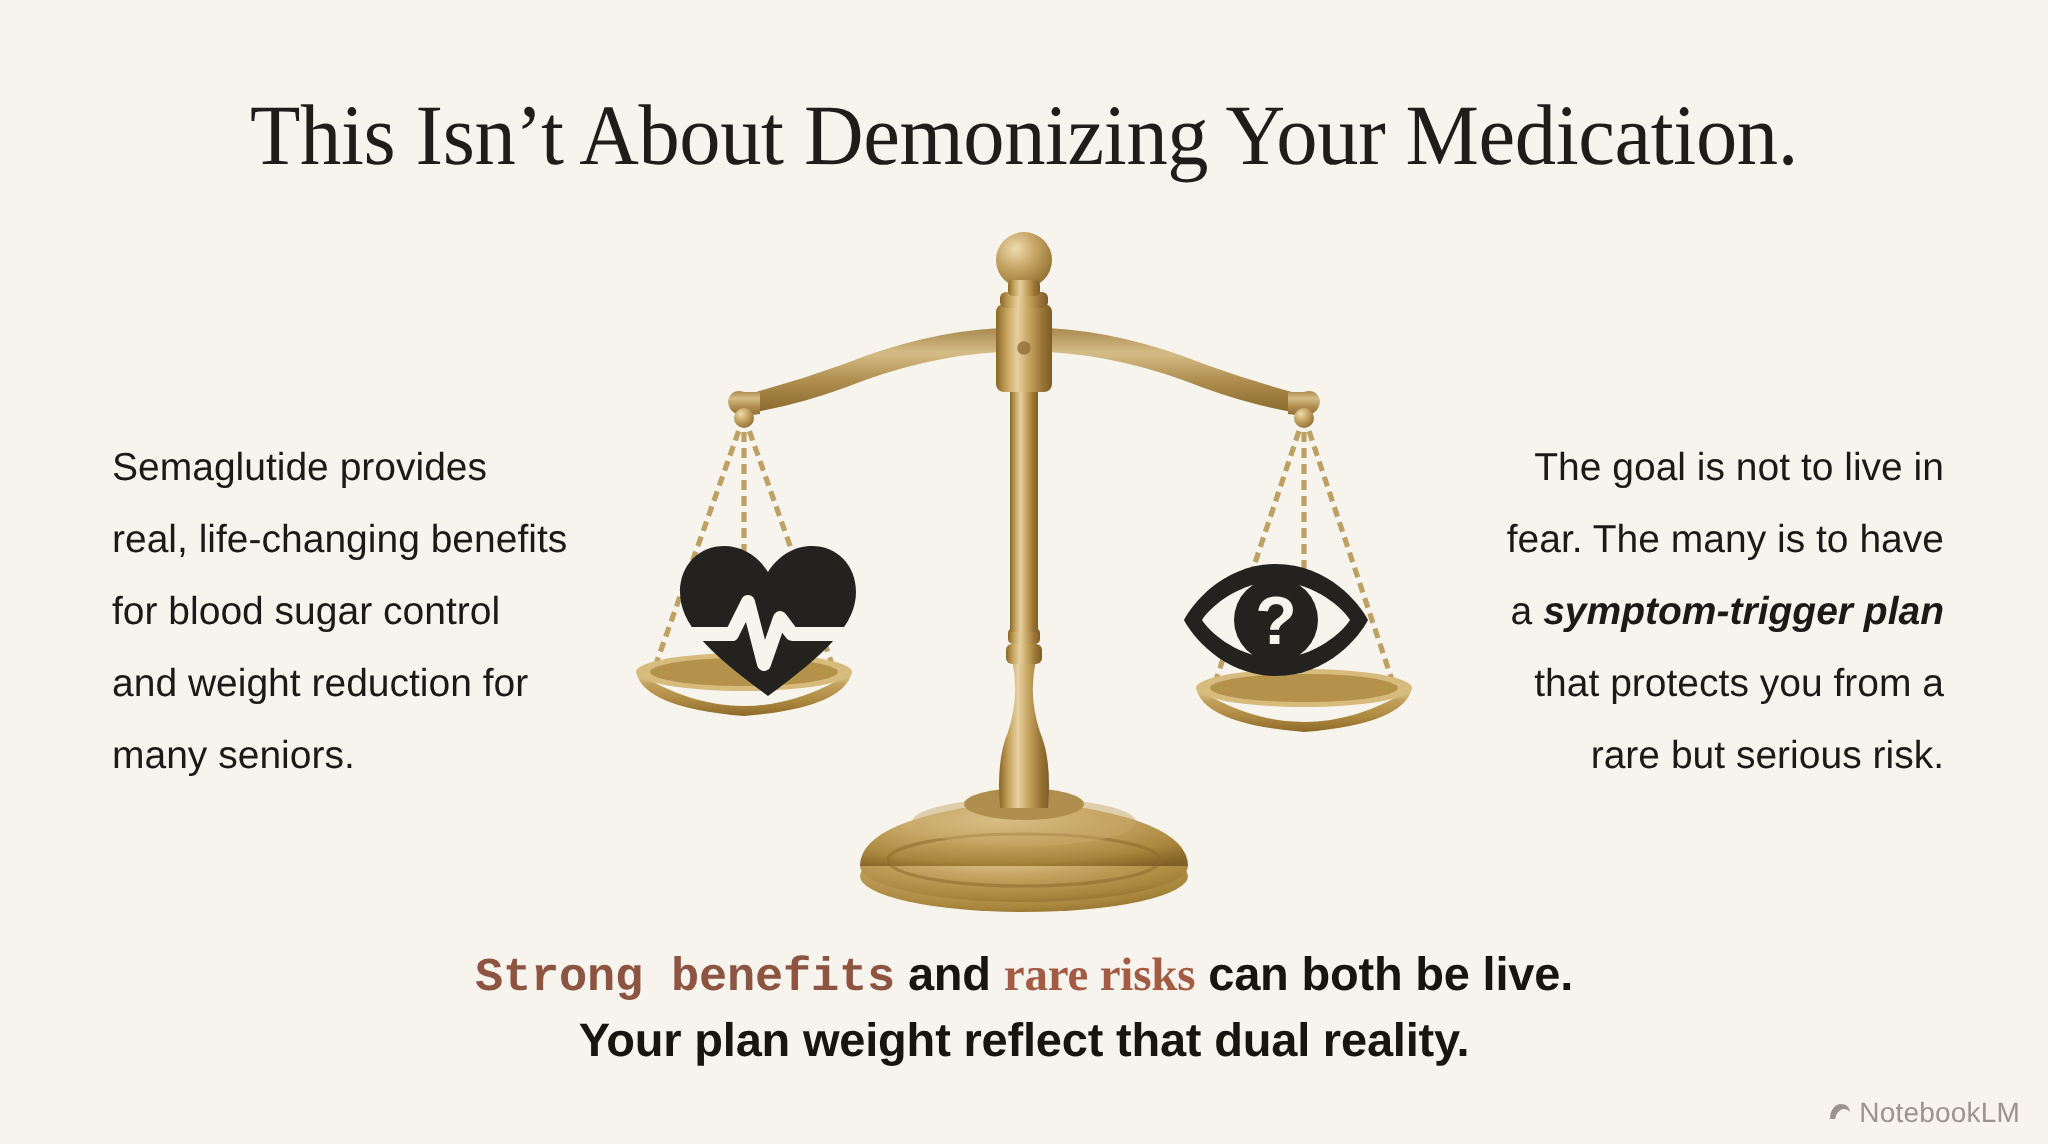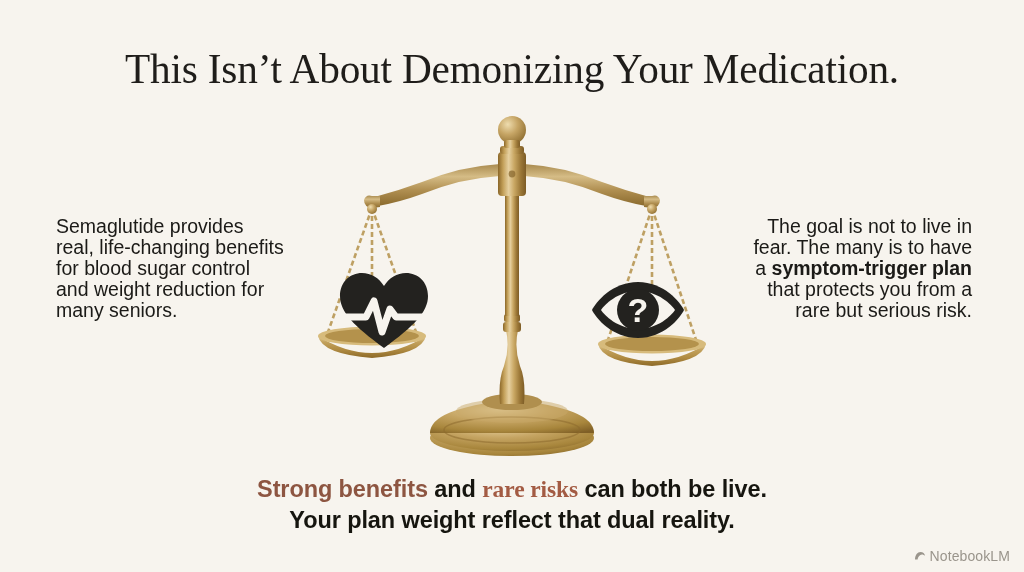--- a/index.html
+++ b/index.html
@@ -34,54 +34,55 @@
     letter-spacing: -0.2px;
     color: #1f1d1a;
     white-space: nowrap;
     transform: scaleX(0.96);
   }
 
   
   .side-text {
     position: absolute;
     font-size: 19.5px;
-    line-height: 21px;
+    line-height: 36px;
     color: #1b1a17;
     font-weight: 400;
   }
   .side-left {
     left: 56px;
     top: 216px;
     width: 228px;
     text-align: left;
   }
   .side-right {
     right: 52px;
     top: 216px;
     width: 228px;
     text-align: right;
   }
   .side-text .emph {
     font-weight: bold;
+    font-style: italic;
   }
 
   
   .caption {
     position: absolute;
     left: 0;
     right: 0;
     bottom: 36px;
     text-align: center;
     font-size: 23.5px;
     font-weight: bold;
     line-height: 31px;
     color: #16150f;
     letter-spacing: -0.1px;
   }
-  .caption .benefit { color: #8d5541; }
+  .caption .benefit { color: #8d5541; font-family: Liberation Mono, monospace; }
   .caption .risk { color: #a35b43; font-family: Liberation Serif, serif; }
 
   
   .watermark {
     position: absolute;
     right: 14px;
     bottom: 8px;
     display: flex;
     align-items: center;
     gap: 4px;

